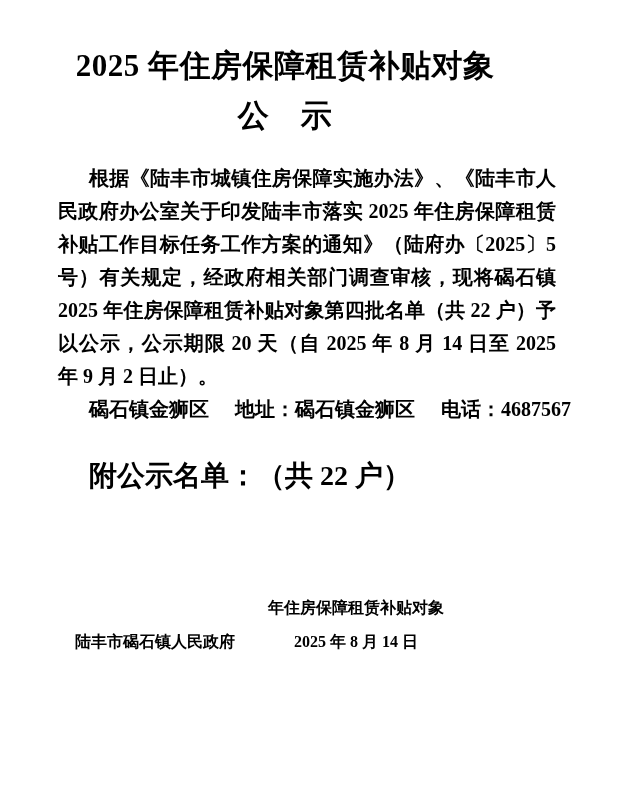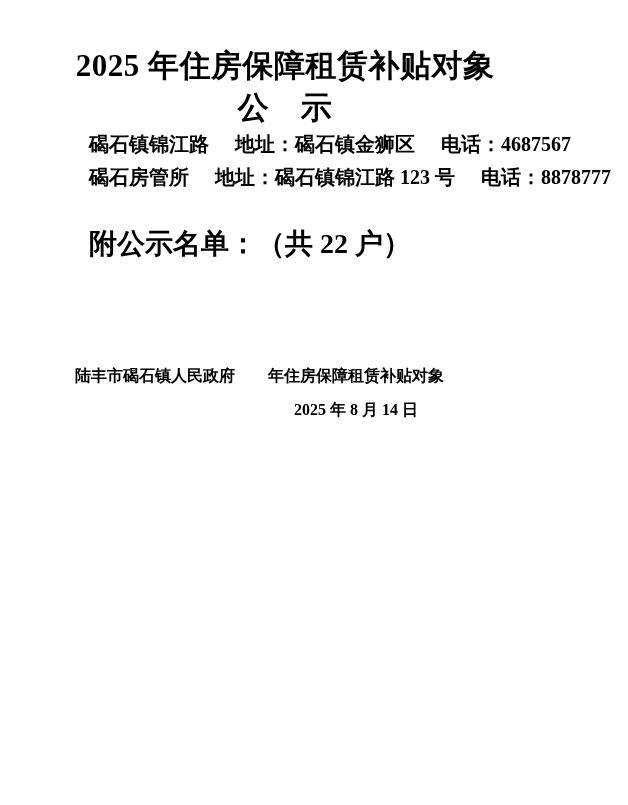--- a/index.html
+++ b/index.html
@@ -19,21 +19,21 @@
     padding: 46px 72px 0 58px;
   }
   .title {
     text-align: center;
     font-size: 31px;
     line-height: 40px;
     margin-right: 44px;
     letter-spacing: 0.5px;
   }
   .title-line2 {
-    margin-top: 2px;
+    margin-top: 10px;
   }
   .para {
     font-size: 20px;
     line-height: 33px;
     text-align: justify;
     text-indent: 31px;
     margin: 0;
   }
   .para-first {
     margin-top: 26px;
@@ -55,45 +55,44 @@
     margin-top: 33px;
   }
   .sig-row {
     display: flex;
     margin-top: 99px;
     font-size: 16px;
     line-height: 34px;
   }
   .sig-left {
     margin-left: 17px;
+    margin-top: 34px;
   }
   .sig-right-block {
     margin-left: auto;
     margin-right: 112px;
     text-align: center;
   }
 </style>
 </head>
 <body>
 
 <div class="doc">
 
   <div class="title">2025 年住房保障租赁补贴对象</div>
 
   <div class="title title-line2">公　示</div>
 
+  <p class="para para-first">根据《陆丰市城镇住房保障实施办法》、《陆丰市人民政府办公室关于印发陆丰市落实 2025 年住房保障租赁补贴工作目标任务工作方案的通知》（陆府办〔2025〕5 号）有关规定，经政府相关部门调查审核，现将碣石镇 2025 年住房保障租赁补贴对象第四批名单（共 22 户）予以公示，公示期限 20 天（自 2025 年 8 月 14 日至 2025 年 9 月 2 日止）。</p>
 
 
   <div class="contact-line">
-    <span class="seg">碣石镇锦江路</span><span class="seg">地址：碣石镇金狮区</span><span class="seg">电话：4687567</span>
+    <span class="seg">碣石镇金狮区</span><span class="seg">地址：碣石镇金狮区</span><span class="seg">电话：4687567</span>
   </div>
 
-  <div class="contact-line">
-    <span class="seg">碣石房管所</span><span class="seg">地址：碣石镇锦江路 123 号</span><span class="seg">电话：8878777</span>
-  </div>
 
   <div class="attachment">附公示名单：（共 22 户）</div>
 
   <div class="sig-row">
     <div class="sig-left">陆丰市碣石镇人民政府</div>
     <div class="sig-right-block">
       <div>年住房保障租赁补贴对象</div>
       <div>2025 年 8 月 14 日</div>
     </div>
   </div>

